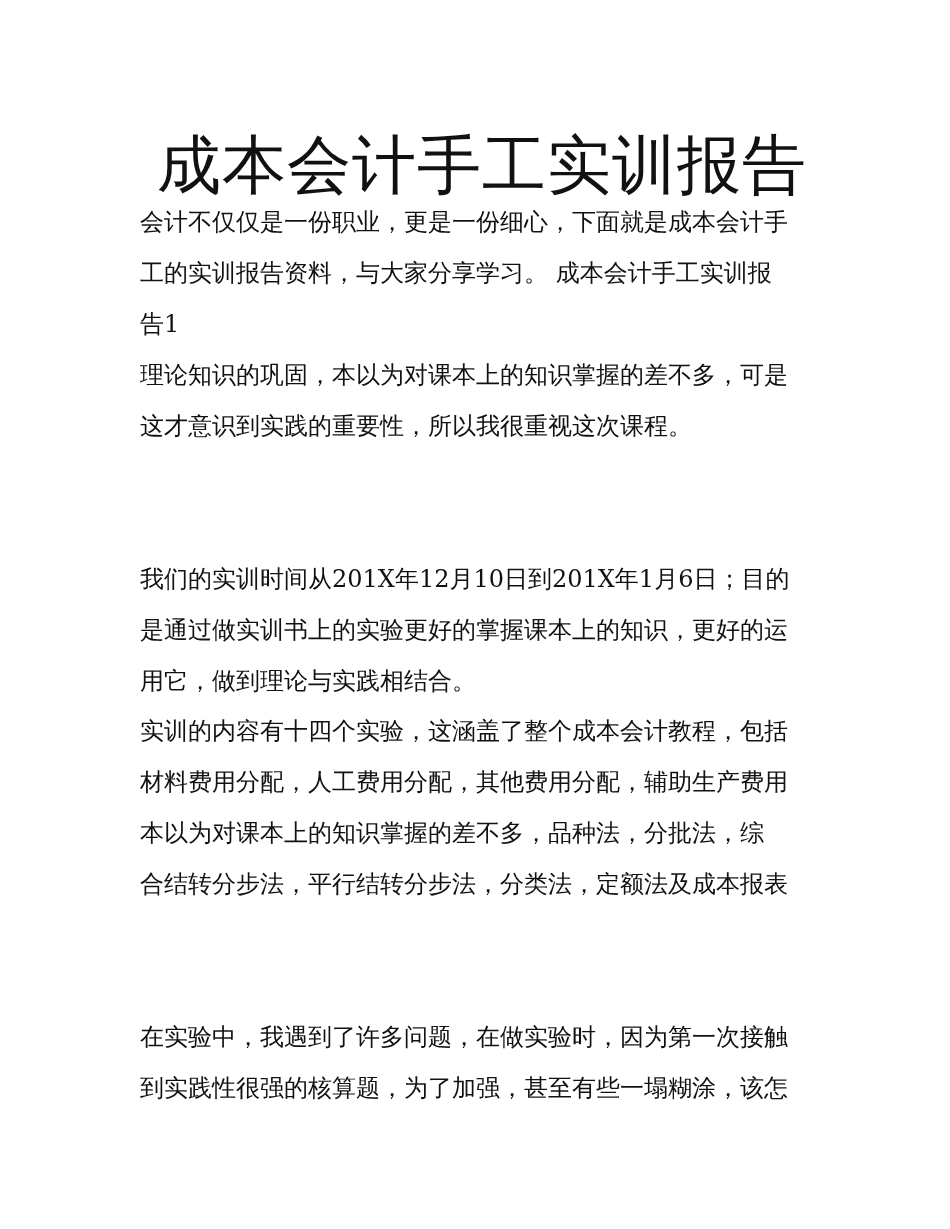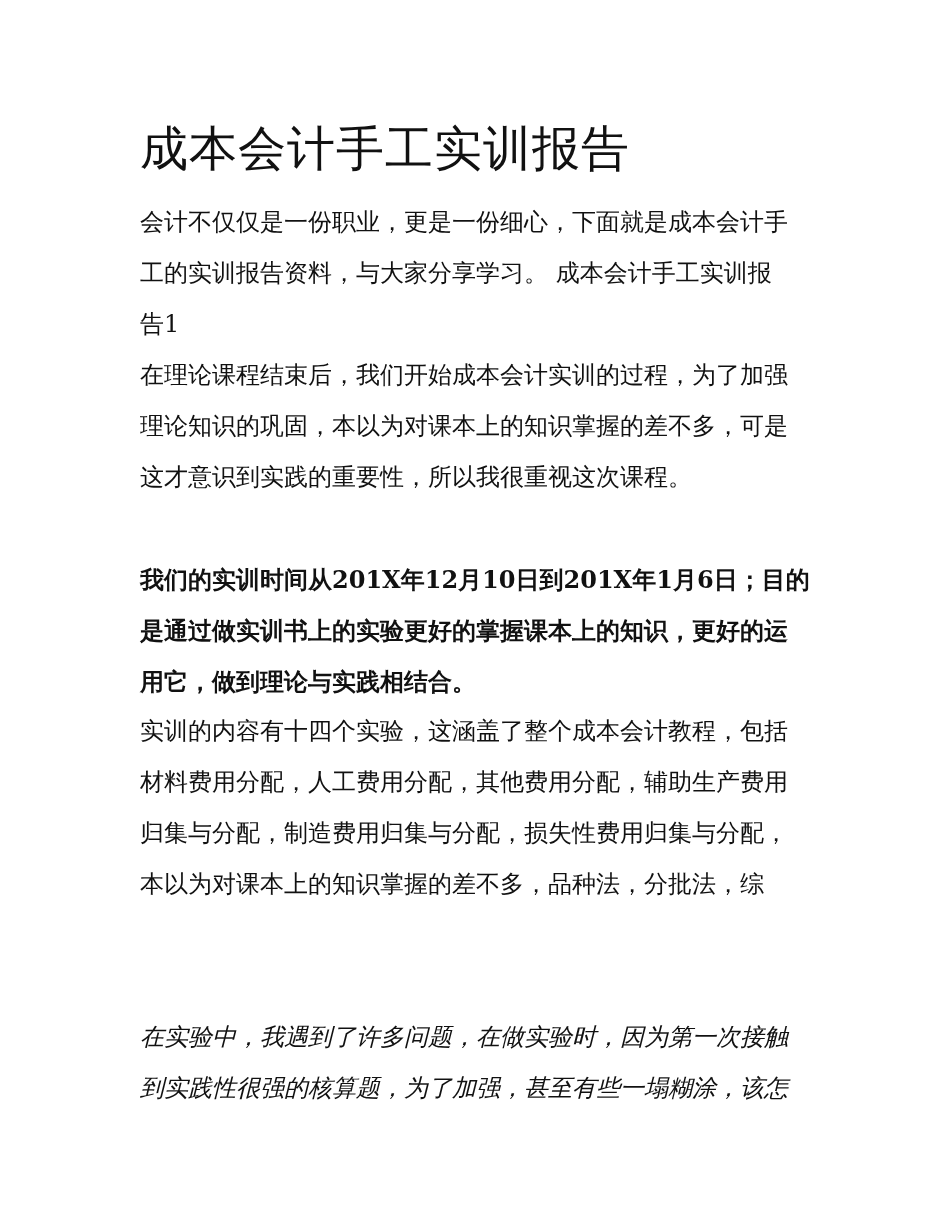--- a/index.html
+++ b/index.html
@@ -18,24 +18,24 @@
     .page {
       position: absolute;
       left: 140px;
       top: 0;
       width: 672px;
     }
     .title {
       position: absolute;
       left: 0;
       top: 116px;
-      font-size: 48px;
+      font-size: 64px;
       line-height: 64px;
       font-weight: normal;
-      margin: 0;
+      margin: 17px;
       white-space: nowrap;
       letter-spacing: 1px;
     }
     .para {
       position: absolute;
       left: 0;
       width: 672px;
       margin: 0;
       font-size: 24px;
       line-height: 51px;
@@ -53,35 +53,34 @@
 <div class="page">
   <h1 class="title">成本会计手工实训报告</h1>
 
   <div class="para" style="top:197px;">
     <span class="line">会计不仅仅是一份职业，更是一份细心，下面就是成本会计手</span>
     <span class="line">工的实训报告资料，与大家分享学习。 成本会计手工实训报</span>
     <span class="line">告1</span>
   </div>
 
   <div class="para" style="top:350px;">
-    <span class="line">在理论课程结束后，我们开始成本会计实训的过程，为了加强</span>
     <span class="line">理论知识的巩固，本以为对课本上的知识掌握的差不多，可是</span>
     <span class="line">这才意识到实践的重要性，所以我很重视这次课程。</span>
   </div>
 
-  <div class="para" style="top:554px;font-weight:bold;">
+  <div class="para" style="top:554px;">
     <span class="line">我们的实训时间从201X年12月10日到201X年1月6日；目的</span>
     <span class="line">是通过做实训书上的实验更好的掌握课本上的知识，更好的运</span>
     <span class="line">用它，做到理论与实践相结合。</span>
   </div>
 
   <div class="para" style="top:706px;">
     <span class="line">实训的内容有十四个实验，这涵盖了整个成本会计教程，包括</span>
     <span class="line">材料费用分配，人工费用分配，其他费用分配，辅助生产费用</span>
-    <span class="line">归集与分配，制造费用归集与分配，损失性费用归集与分配，</span>
     <span class="line">本以为对课本上的知识掌握的差不多，品种法，分批法，综</span>
+    <span class="line">合结转分步法，平行结转分步法，分类法，定额法及成本报表</span>
   </div>
 
-  <div class="para" style="top:1012px;font-style:italic;">
+  <div class="para" style="top:1012px;">
     <span class="line">在实验中，我遇到了许多问题，在做实验时，因为第一次接触</span>
     <span class="line">到实践性很强的核算题，为了加强，甚至有些一塌糊涂，该怎</span>
   </div>
 </div>
 
 </body></html>

